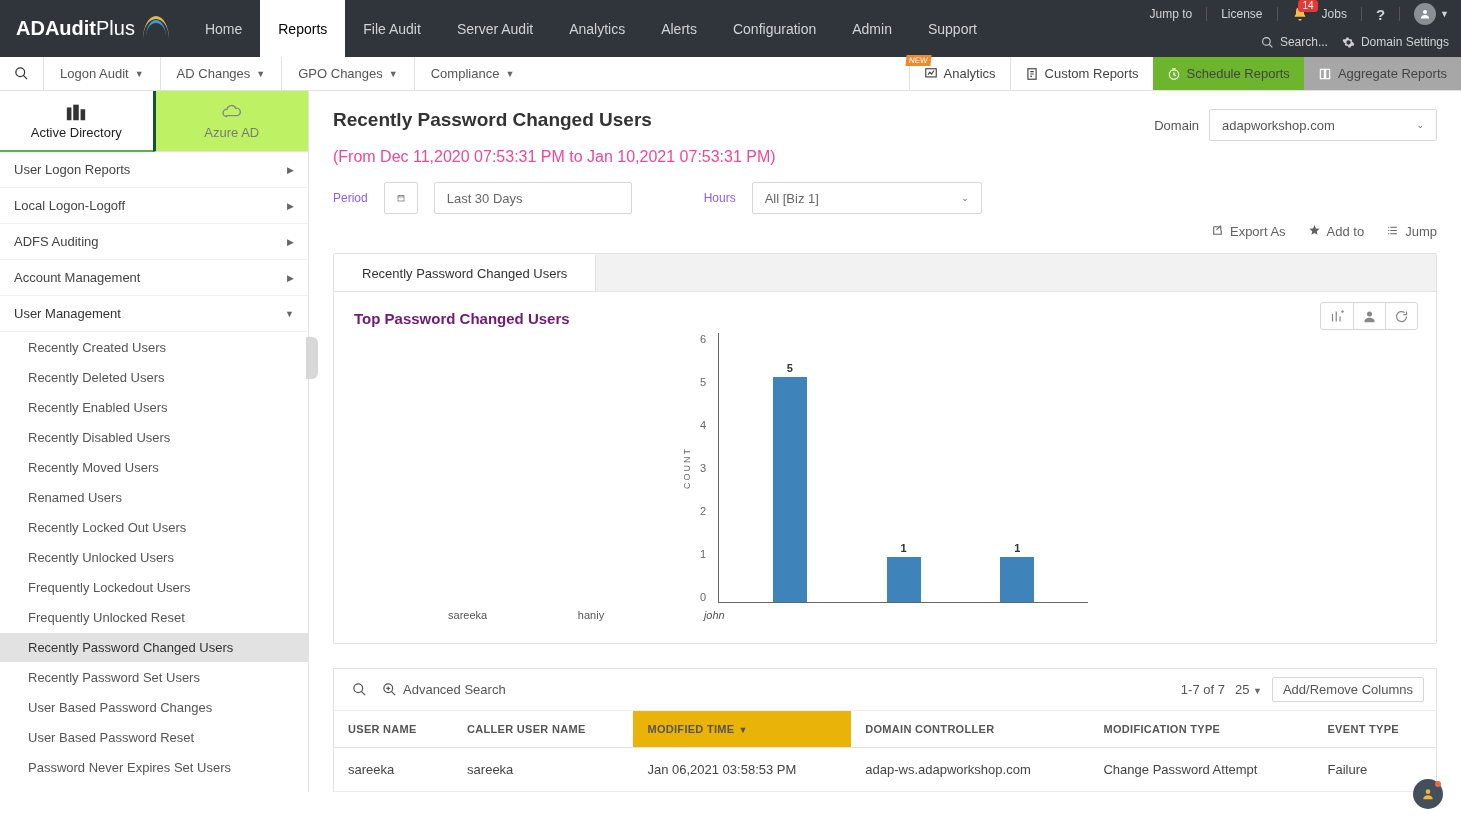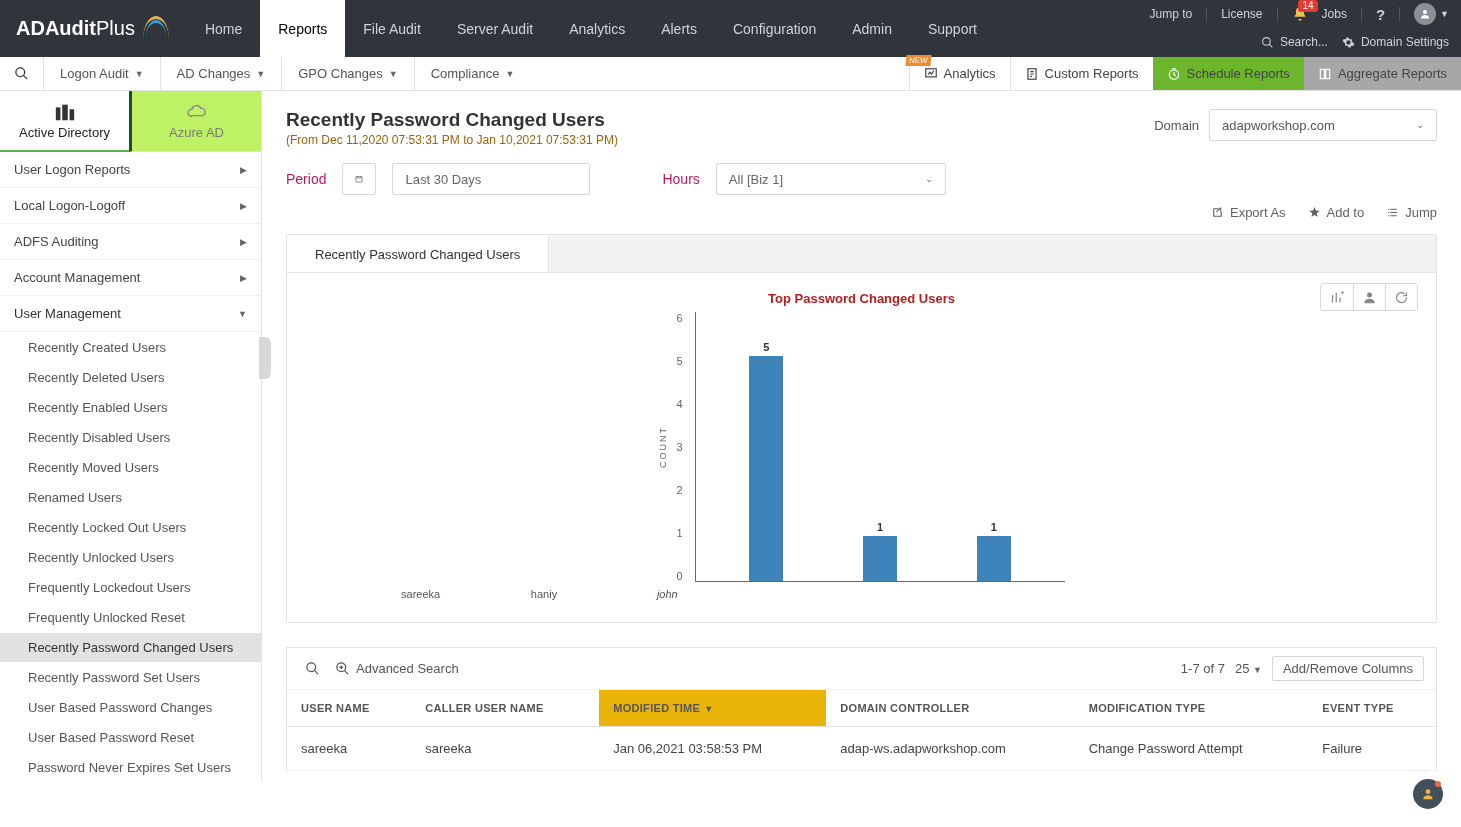--- a/index.html
+++ b/index.html
@@ -21,48 +21,48 @@
 .avatar{width:22px;height:22px;border-radius:50%;background:#8a8f94;display:flex;align-items:center;justify-content:center}
 .subbar{display:flex;align-items:center;background:#fff;border-bottom:1px solid #e2e2e2;height:34px}
 .subbar .sicon{width:44px;display:flex;justify-content:center;align-items:center;border-right:1px solid #e2e2e2;height:100%;cursor:pointer}
 .subbar .dd{padding:0 16px;height:100%;display:flex;align-items:center;gap:6px;cursor:pointer;color:#555;font-size:13px;border-right:1px solid #e2e2e2}
 .subbar .spacer{flex:1}
 .subbar .tagbtn{position:relative;height:100%;display:flex;align-items:center;gap:6px;padding:0 14px;border-left:1px solid #e2e2e2;cursor:pointer;font-size:13px;color:#444}
 .newtag{position:absolute;top:-2px;left:-4px;background:#ef8b2f;color:#fff;font-size:8px;padding:1px 3px;transform:skew(-6deg)}
 .btn-green{background:#6db52c;color:#fff}
 .btn-gray{background:#a7a7a7;color:#fff}
 .layout{display:flex}
-.sidebar{width:262px;border-right:1px solid #e2e2e2;background:#fff;position:relative}
+.sidebar{width:309px;border-right:1px solid #e2e2e2;background:#fff;position:relative}
 .srctabs{display:flex}
 .srctabs .st{flex:1;text-align:center;padding:12px 0 10px;border-bottom:1px solid #e2e2e2;cursor:pointer;color:#7a7a7a;font-size:13px}
 .srctabs .st.active{color:#222;border-bottom:2px solid #56b44b;background:#fff}
 .srctabs .sticon{display:block;margin:0 auto 4px;color:#555}
 .srctabs .st:not(.active){background:#bef264;border-left:3px solid #14532d}
 .cat{display:flex;justify-content:space-between;align-items:center;padding:10px 14px;color:#444;font-size:13px;cursor:pointer;border-bottom:1px solid #f0f0f0}
 .cat.exp{font-weight:400;color:#333}
 .subitem{padding:7px 14px 7px 28px;font-size:13px;color:#555;cursor:pointer;border-top:1px solid #fff}
 .subitem.active{background:#e2e2e2;color:#333}
 .handle{position:absolute;right:-10px;top:246px;width:12px;height:42px;background:#d8d8d8;border-radius:0 6px 6px 0;cursor:pointer}
 .content{flex:1;padding:18px 24px 0 24px;min-width:0}
 .titlerow{display:flex;justify-content:space-between;align-items:flex-start;margin-bottom:16px}
 .h1{font-size:19px;color:#333;font-weight:600}
-.sub{font-size:12px;color:#a16207;margin-top:2px}
+.sub{font-size:16px;color:#ec4899;margin-top:17px}
 .domain{display:flex;align-items:center;gap:10px;font-size:13px;color:#555}
 .select{border:1px solid #d7d7d7;height:32px;display:flex;align-items:center;justify-content:space-between;padding:0 12px;min-width:228px;cursor:pointer;border-radius:2px}
 .filters{display:flex;align-items:center;gap:16px;margin-bottom:6px}
-.filters label{font-size:14px;color:#be185d}
+.filters label{font-size:12px;color:#8b5cf6}
 .inputish{border:1px solid #d7d7d7;height:32px;display:flex;align-items:center;padding:0 12px;color:#666;font-size:13px;border-radius:2px;cursor:pointer}
 .iconbox{width:34px;justify-content:center}
 .toolbar{display:flex;justify-content:flex-end;gap:22px;color:#616161;font-size:13px;margin:10px 0 14px}
-.toolbar .t{display:flex;align-items:center;gap:6px;cursor:pointer}
+.toolbar .t{display:flex;gap:6px;cursor:pointer}
 .panel{border:1px solid #e2e2e2;border-radius:2px}
 .ptabs{display:flex;border-bottom:1px solid #e2e2e2;background:#f2f2f2}
 .ptabs .pt{padding:10px 28px;font-size:13px;background:#fff;border-right:1px solid #e2e2e2;border-top:2px solid transparent;cursor:pointer}
 .chartbox{position:relative;padding:14px 20px 22px}
-.charttitle{text-align:center;font-size:13px;font-weight:600;color:#b91c1c;margin:4px 0 6px}
+.charttitle{font-size:15px;font-weight:600;color:#701a75;margin:4px 0 6px}
 .charticons{position:absolute;top:10px;right:18px;display:flex;border:1px solid #d7d7d7;border-radius:3px}
 .charticons span{width:32px;height:26px;display:flex;align-items:center;justify-content:center;border-left:1px solid #d7d7d7;color:#888;cursor:pointer}
 .charticons span:first-child{border-left:none}
 .chart{display:flex;align-items:stretch;justify-content:center;gap:6px;margin-top:6px}
 .ylabel{writing-mode:vertical-rl;transform:rotate(180deg);font-size:9px;letter-spacing:2px;color:#666;align-self:center;margin-right:2px}
 .yaxis{display:flex;flex-direction:column;justify-content:space-between;align-items:flex-end;height:270px;color:#666;font-size:11px;padding-right:6px}
 .plot{height:270px;width:370px;border-left:1px solid #666;border-bottom:1px solid #666;display:flex;align-items:flex-end;justify-content:space-around;padding:0 14px}
 .barwrap{display:flex;flex-direction:column;align-items:center;width:74px}
 .barval{font-size:11px;font-weight:600;color:#333;margin-bottom:3px}
 .bar{width:34px;background:#3f83bb}

